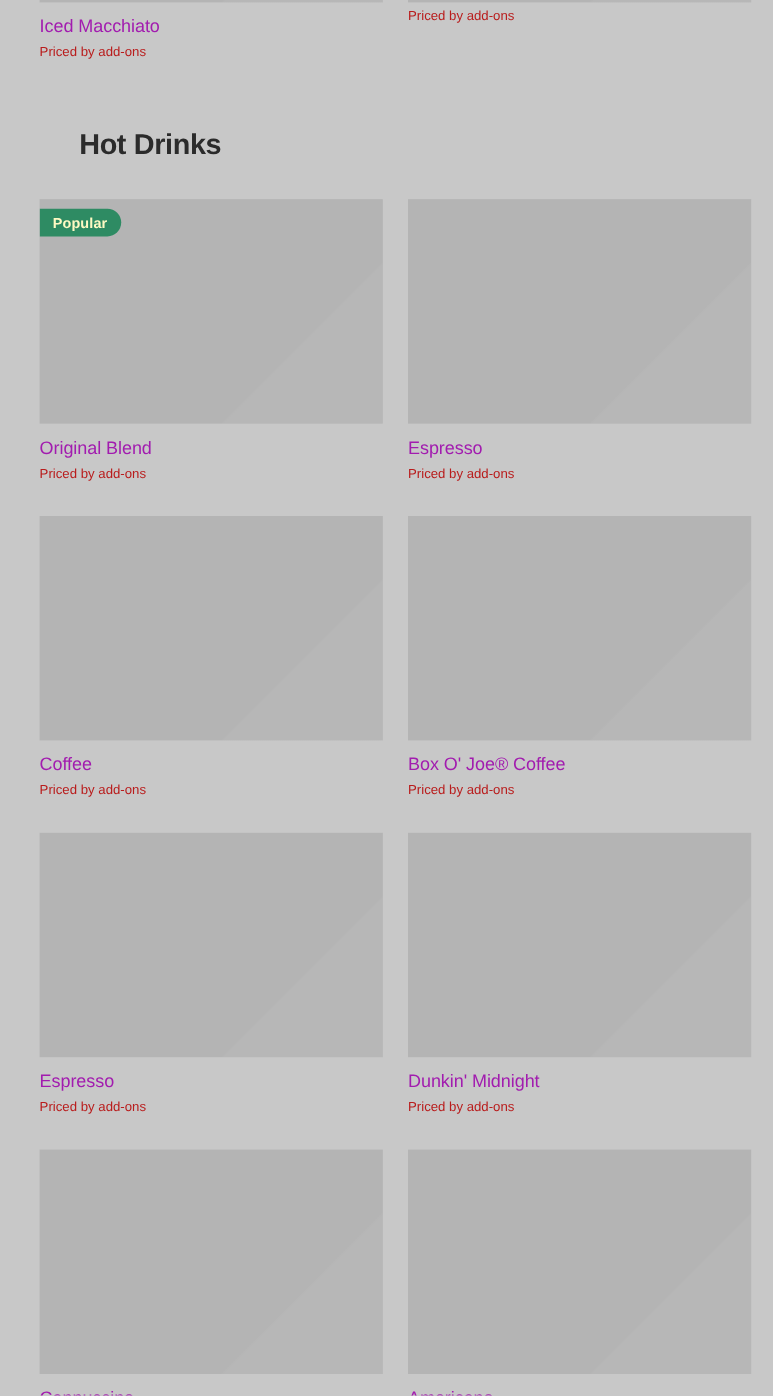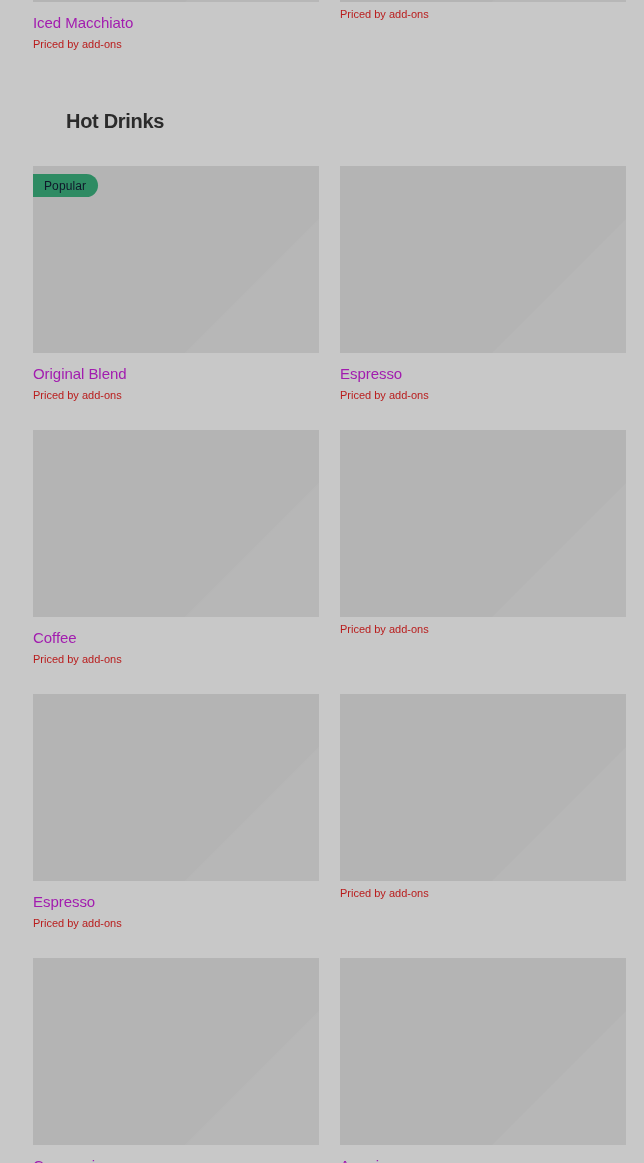--- a/index.html
+++ b/index.html
@@ -22,21 +22,21 @@
     
     margin-top: -198px;
     padding: 0 0 0 0;
   }
 
   
   .section { padding: 0 33px; }
 
   .section-heading {
     margin: 0;
-    font-size: 20px;
+    font-size: 24px;
     line-height: 28px;
     font-weight: bold;
     letter-spacing: -0.3px;
     color: #2b2b2b;
     white-space: nowrap;
   }
 
   
   .grid {
     display: grid;
@@ -79,24 +79,24 @@
 
   .card-badge {
     position: absolute;
     top: 8px;
     left: 0;
     height: 23px;
     padding: 0 12px 0 11px;
     display: flex;
     align-items: center;
     background: #2e8b63;
-    color: #0f172a;
+    color: #fef9c3;
     font-size: 12px;
     line-height: 1;
-    font-weight: normal;
+    font-weight: bold;
     letter-spacing: 0.1px;
     border-radius: 0 12px 12px 0;
     white-space: nowrap;
     z-index: 2;
   }
 
   .card-title {
     margin: 11px 0 0 0;
     font-size: 15px;
     line-height: 19px;
@@ -153,29 +153,31 @@
           <div class="card-title">Espresso</div>
           <div class="card-subtitle">Priced by add-ons</div>
         </div>
         <div class="card">
           <div class="card-media"></div>
           <div class="card-title">Coffee</div>
           <div class="card-subtitle">Priced by add-ons</div>
         </div>
         <div class="card">
           <div class="card-media"></div>
+          <div class="card-title">Box O' Joe® Coffee</div>
           <div class="card-subtitle">Priced by add-ons</div>
         </div>
         <div class="card">
           <div class="card-media"></div>
           <div class="card-title">Espresso</div>
           <div class="card-subtitle">Priced by add-ons</div>
         </div>
         <div class="card">
           <div class="card-media"></div>
+          <div class="card-title">Dunkin' Midnight</div>
           <div class="card-subtitle">Priced by add-ons</div>
         </div>
         <div class="card">
           <div class="card-media"></div>
           <div class="card-title">Cappuccino</div>
         </div>
         <div class="card">
           <div class="card-media"></div>
           <div class="card-title">Americano</div>
         </div>

